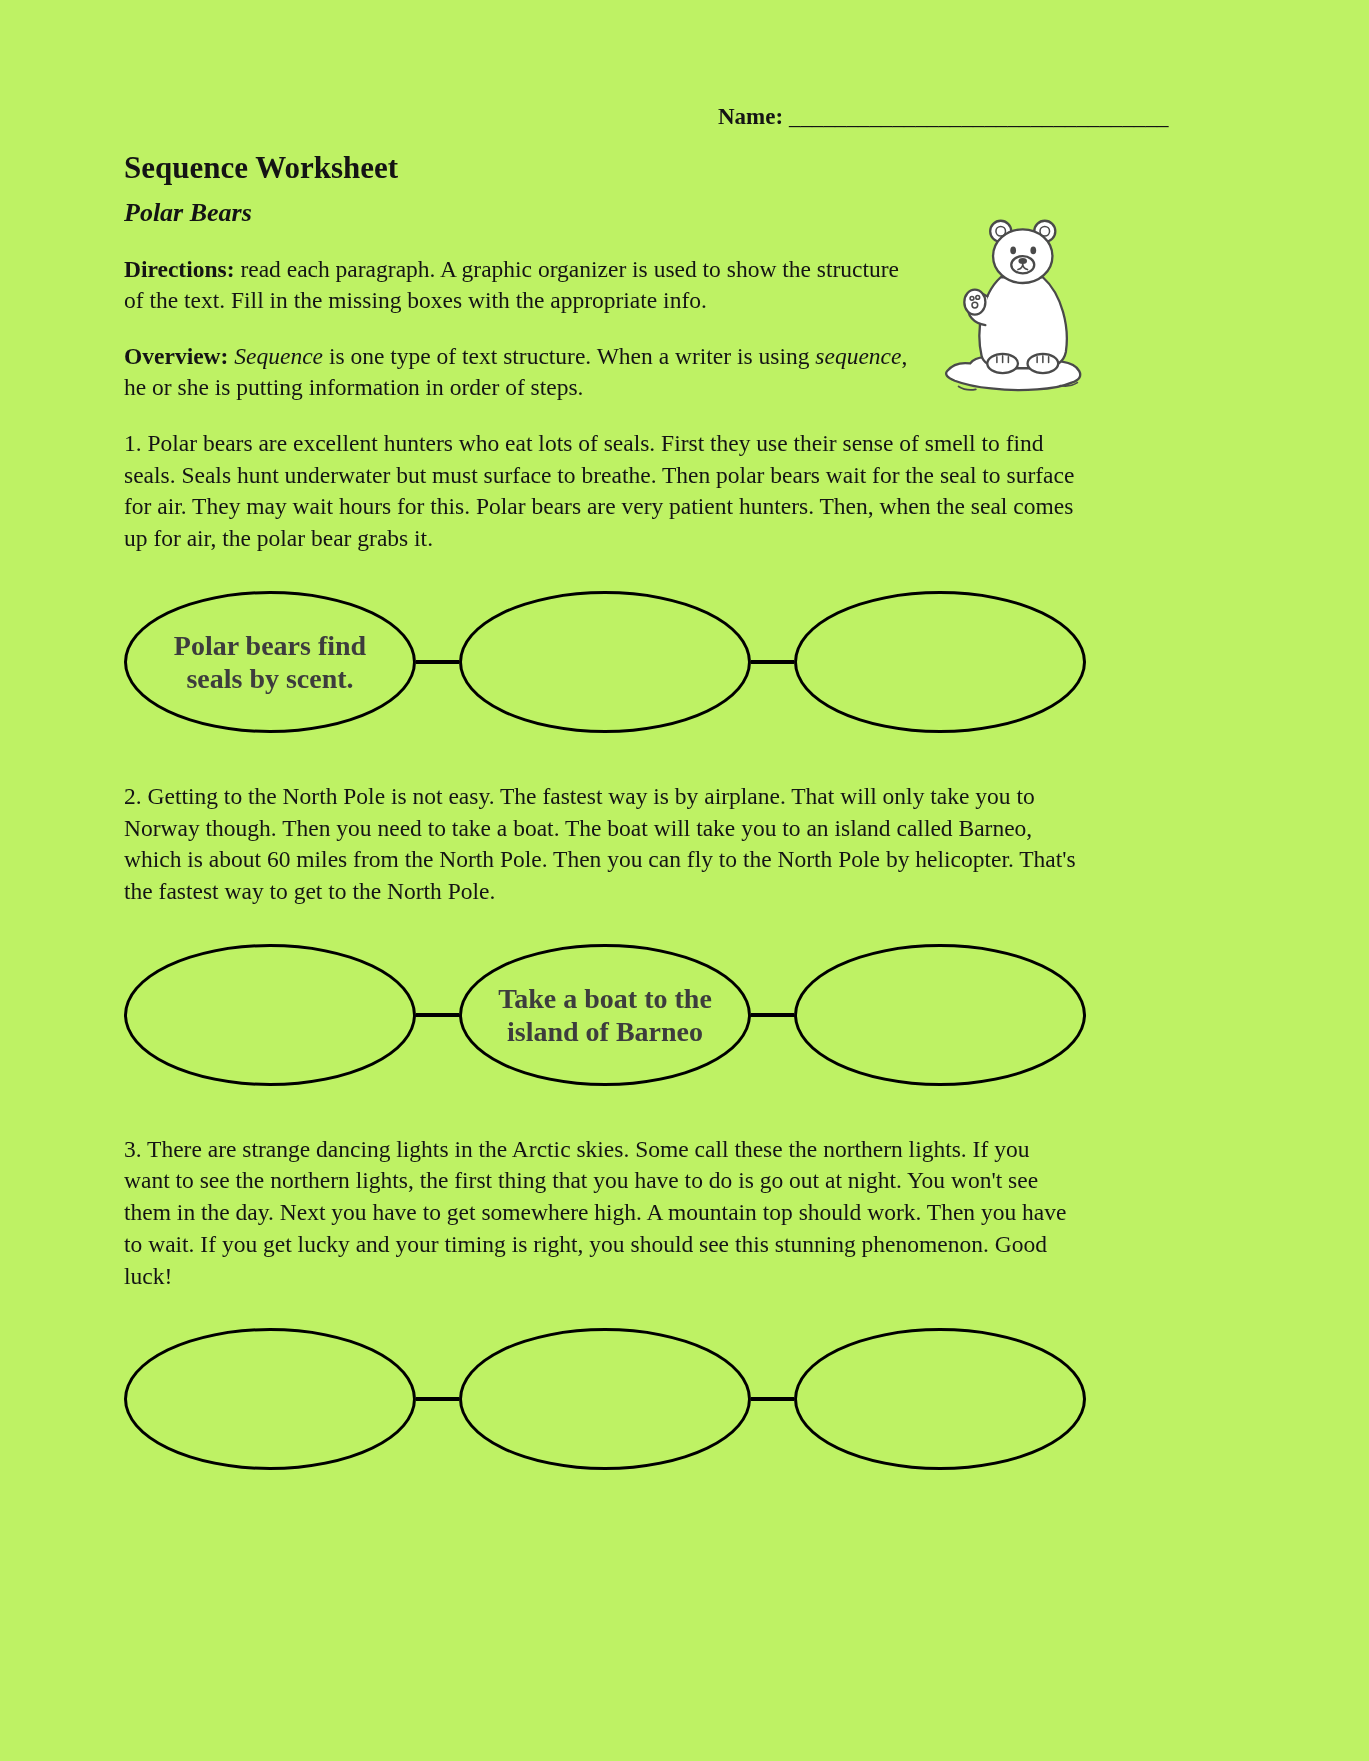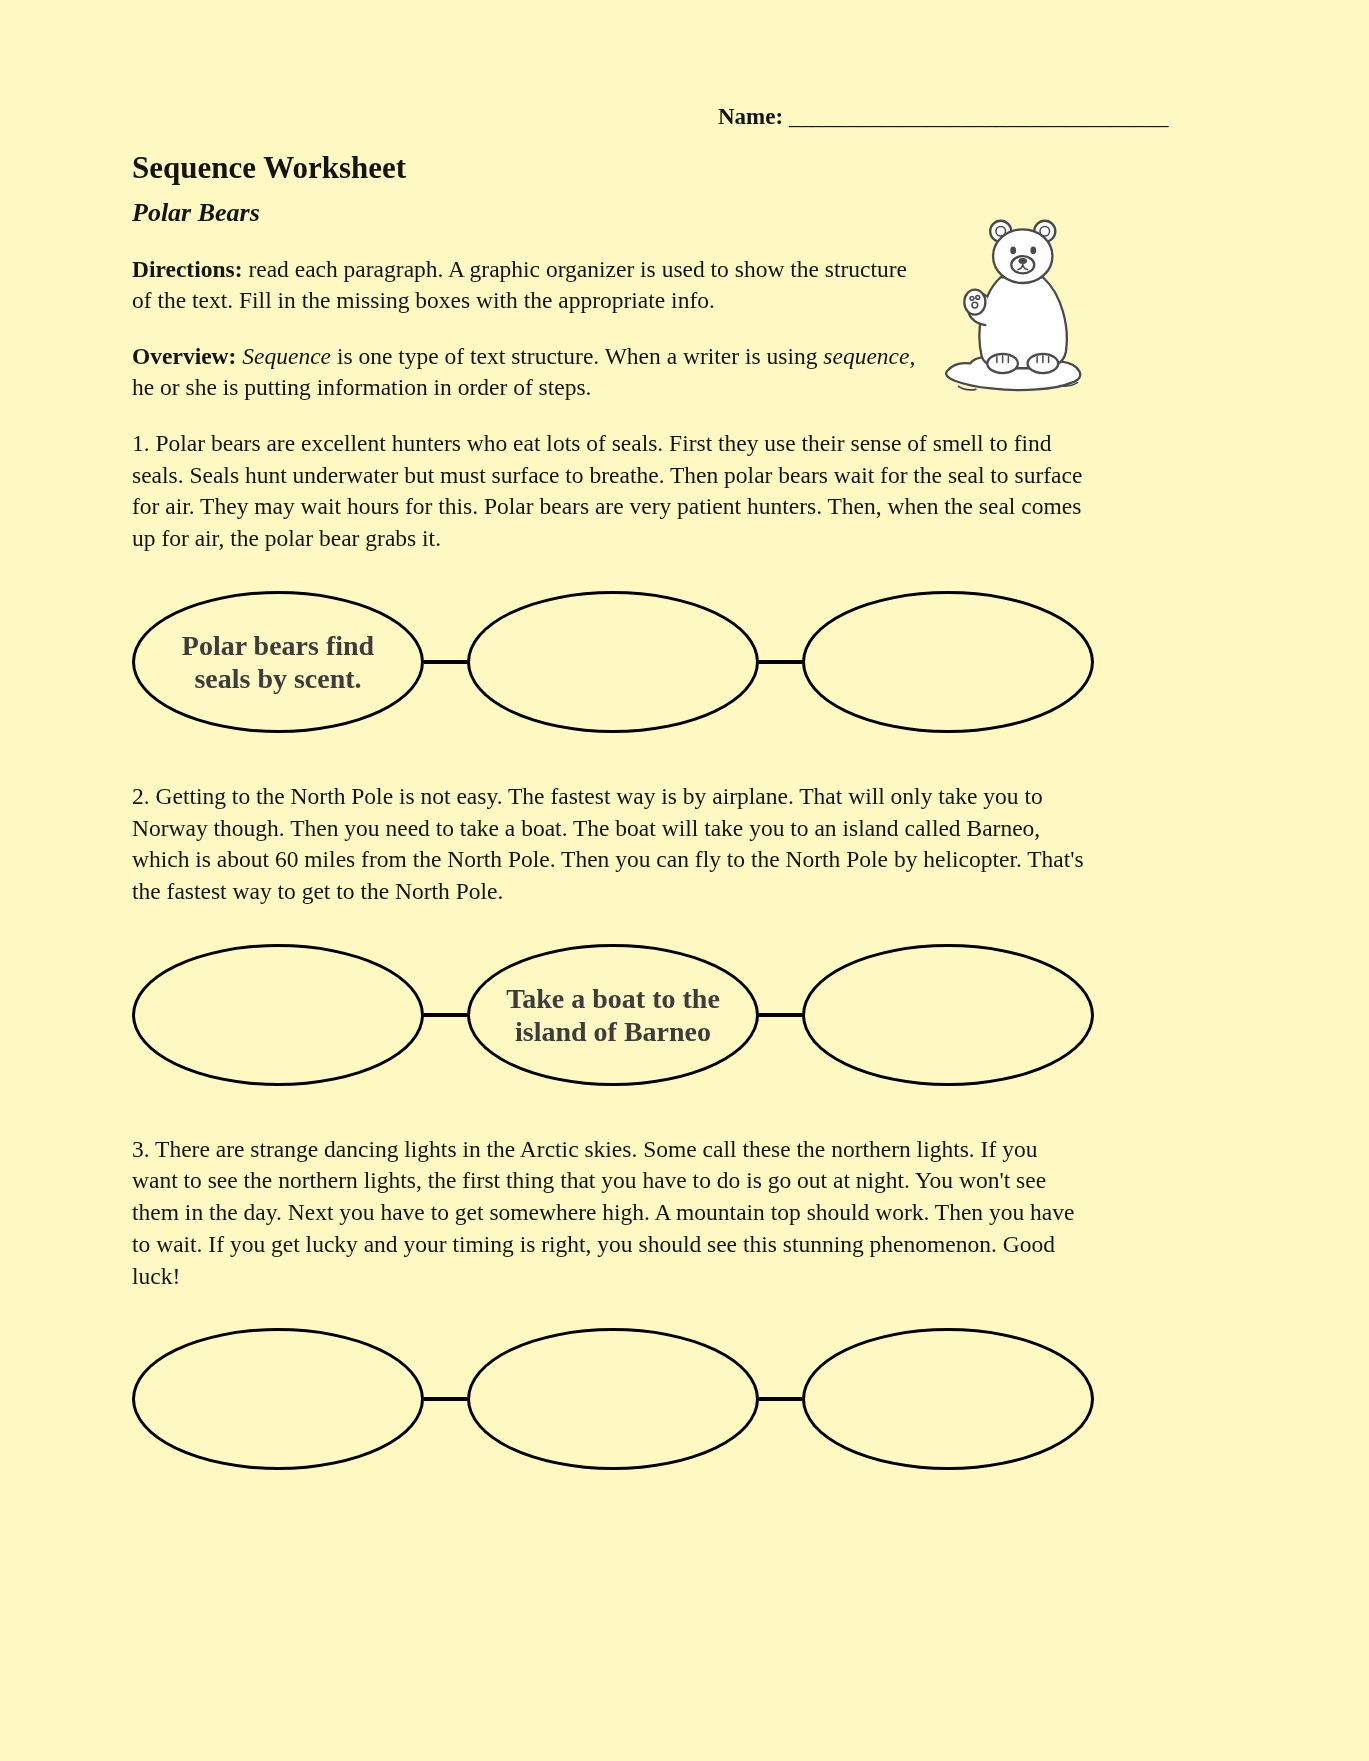--- a/index.html
+++ b/index.html
@@ -4,36 +4,36 @@
 <style>
   html, body {
     margin: 0;
     padding: 0;
     background: #ffffff;
   }
   .page {
     position: relative;
     width: 1369px;
     height: 1761px;
-    background: #fef9c3;
+    background: #bef264;
     font-family: "Liberation Serif", serif;
     color: #141414;
     overflow: hidden;
   }
   .name-row {
     position: absolute;
     top: 104px;
     left: 718px;
     font-size: 23px;
     white-space: nowrap;
   }
   .content {
     position: absolute;
     top: 150px;
-    left: 132px;
+    left: 124px;
     width: 962px;
   }
   .page-title {
     font-size: 31px;
     font-weight: 700;
     margin: 0 0 8px 0;
   }
   .page-subtitle {
     font-size: 26px;
     font-weight: 700;

